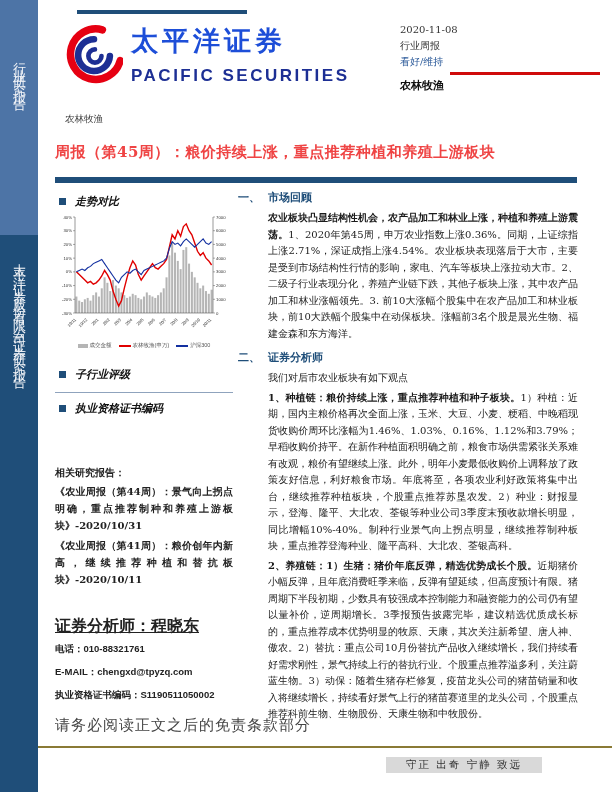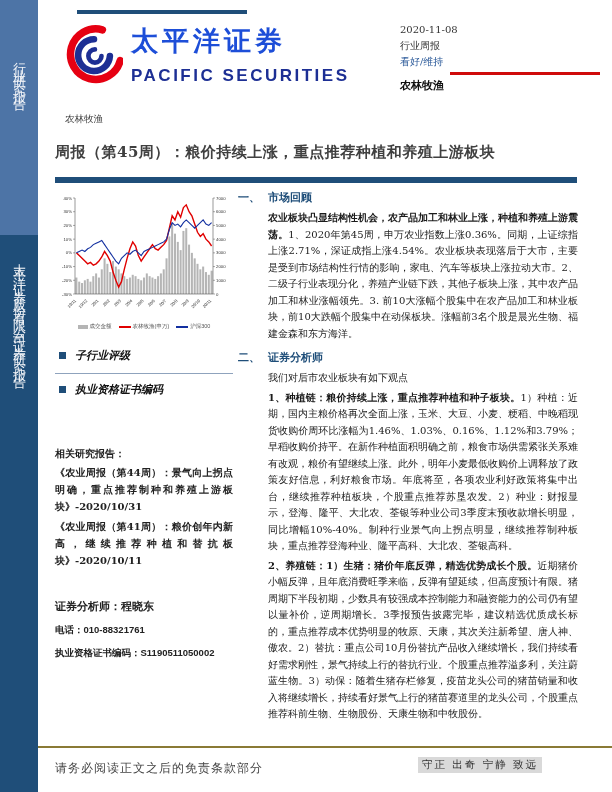--- a/index.html
+++ b/index.html
@@ -23,54 +23,54 @@
             font-family:"DejaVu Sans","Liberation Sans",sans-serif;}
   .brand-en{font-size:17px;color:#1d2f94;letter-spacing:2.5px;margin-top:10px;
             font-family:"Liberation Sans",sans-serif;font-weight:bold;}
   .hdr-right{position:absolute;right:12px;top:22px;width:200px;
              font-size:10px;line-height:16px;color:#333;}
   .hdr-rating{color:#2d5b9a;}
   .hdr-redline{height:3px;background:#cf0a0a;width:150px;margin:2px 0 3px auto;}
   .hdr-industry{font-weight:bold;color:#111;font-size:11px;}
   .industry-label{position:absolute;left:27px;top:113px;font-size:9.5px;color:#444;}
   .report-title{position:absolute;left:17px;top:143px;width:540px;font-size:15px;
-                font-weight:600;color:#404040;letter-spacing:0.5px;}
+                font-weight:600;color:#ef4444;letter-spacing:0.5px;}
   .title-bar{position:absolute;left:17px;top:177px;width:522px;height:6px;background:#1f4e79;}
   
   .left-col{position:absolute;left:17px;top:190px;width:178px;}
   .right-col{position:absolute;left:200px;top:186px;width:340px;}
   .sec-head{display:flex;align-items:center;font-size:11px;font-weight:bold;color:#111;
             font-style:italic;margin:4px 0 2px 4px;}
   .sq{width:7px;height:7px;background:#1f4e79;margin-right:9px;flex:0 0 auto;}
   .chart-box{margin-top:2px;}
   .legend{display:flex;justify-content:center;gap:7px;font-size:5.5px;color:#555;
           margin-top:1px;font-family:"Liberation Sans",sans-serif;}
   .legend .it{display:flex;align-items:center;gap:2px;}
   .sw{display:inline-block;}
   .sw.bar{width:10px;height:4px;background:#b5b5b5;}
   .sw.red{width:12px;height:2px;background:#e00000;}
   .sw.blue{width:12px;height:2px;background:#1330a0;}
   .divider{height:1px;background:#8fa3bd;margin:10px 0 8px 0;}
   .related{margin-top:48px;font-size:10px;line-height:17px;}
   .related-head{font-weight:bold;margin-bottom:2px;}
   .related-item{font-weight:600;margin-bottom:3px;text-align:justify;}
   .analyst{margin-top:26px;font-size:10px;line-height:23px;}
-  .analyst .bold{font-weight:bold;font-size:11px;}
+  .analyst .bold{font-weight:bold;font-size:16px;text-decoration:underline;}
   .analyst .mono{font-family:"Liberation Sans",sans-serif;font-weight:bold;font-size:9.5px;}
   
   .r-sec-title{font-size:11px;font-weight:bold;color:#1f4e79;margin:4px 0 5px 0;display:flex;}
   .r-sec-title .num{width:30px;flex:0 0 auto;}
   .r-body{margin-left:30px;font-size:10px;line-height:16.5px;text-align:justify;color:#1b1b1b;}
   .r-body p{margin:0 0 3px 0;}
   .lead{font-weight:bold;}
   
   .goldline{position:absolute;left:38px;top:746px;width:574px;height:2px;background:#8a7a35;}
-  .footer-disc{position:absolute;left:55px;top:760px;font-size:12px;color:#444;letter-spacing:1px;}
+  .footer-disc{position:absolute;left:55px;top:716px;font-size:15px;color:#444;letter-spacing:1px;}
   .footer-motto{position:absolute;right:70px;top:757px;font-size:10.5px;color:#333;
-                background:#d9d9d9;padding:1px 4px;letter-spacing:2px;}
+                background:#d9d9d9;padding:1px 20px;letter-spacing:2px;}
   svg text{font-family:"Liberation Sans",sans-serif;}
 </style>
 </head>
 <body>
 
 <div class="sidebar">
   <div class="sidebar-top">
     <div class="vtext t1">行业研究报告</div>
   </div>
   <div class="sidebar-bottom">
@@ -98,20 +98,24 @@
     <div class="hdr-rating">看好/维持</div>
     <div class="hdr-redline"></div>
     <div class="hdr-industry">农林牧渔</div>
   </div>
   <div class="industry-label">农林牧渔</div>
 
   <div class="report-title">周报（第45周）：粮价持续上涨，重点推荐种植和养殖上游板块</div>
   <div class="title-bar"></div>
 
   <div class="left-col">
+    <div class="sec-head">
+      <span class="sq"></span>
+      <span>走势对比</span>
+    </div>
     <div class="chart-box">
       <svg id="chart" width="178" height="126" viewBox="0 0 178 126">
           <rect x="20.394285714285715" y="85.54285714285714" width="2.027755102040816" height="16.457142857142856" fill="#b5b5b5"></rect>
           <rect x="23.21061224489796" y="89.65714285714286" width="2.027755102040816" height="12.342857142857142" fill="#b5b5b5"></rect>
           <rect x="26.026938775510207" y="91.02857142857142" width="2.027755102040816" height="10.971428571428575" fill="#b5b5b5"></rect>
           <rect x="28.843265306122447" y="88.28571428571428" width="2.027755102040816" height="13.714285714285722" fill="#b5b5b5"></rect>
           <rect x="31.6595918367347" y="86.91428571428571" width="2.027755102040816" height="15.085714285714289" fill="#b5b5b5"></rect>
           <rect x="34.47591836734694" y="89.65714285714286" width="2.027755102040816" height="12.342857142857142" fill="#b5b5b5"></rect>
           <rect x="37.292244897959186" y="84.17142857142858" width="2.027755102040816" height="17.828571428571422" fill="#b5b5b5"></rect>
           <rect x="40.10857142857143" y="81.42857142857143" width="2.027755102040816" height="20.57142857142857" fill="#b5b5b5"></rect>
@@ -235,20 +239,21 @@
 
     <div class="related">
       <div class="related-head">相关研究报告：</div>
       <div class="related-item">《农业周报（第44周）：景气向上拐点明确，重点推荐制种和养殖上游板块》-2020/10/31</div>
       <div class="related-item">《农业周报（第41周）：粮价创年内新高，继续推荐种植和替抗板块》-2020/10/11</div>
     </div>
 
     <div class="analyst">
       <div class="bold">证券分析师：程晓东</div>
       <div class="mono">电话：010-88321761</div>
+      <div class="mono">E-MAIL：chengxd@tpyzq.com</div>
       <div class="mono">执业资格证书编码：S1190511050002</div>
     </div>
   </div>
 
   <div class="right-col">
     <div class="r-sec-title">
       <span class="num">一、</span>
       <span>市场回顾</span>
     </div>
     <div class="r-body">

